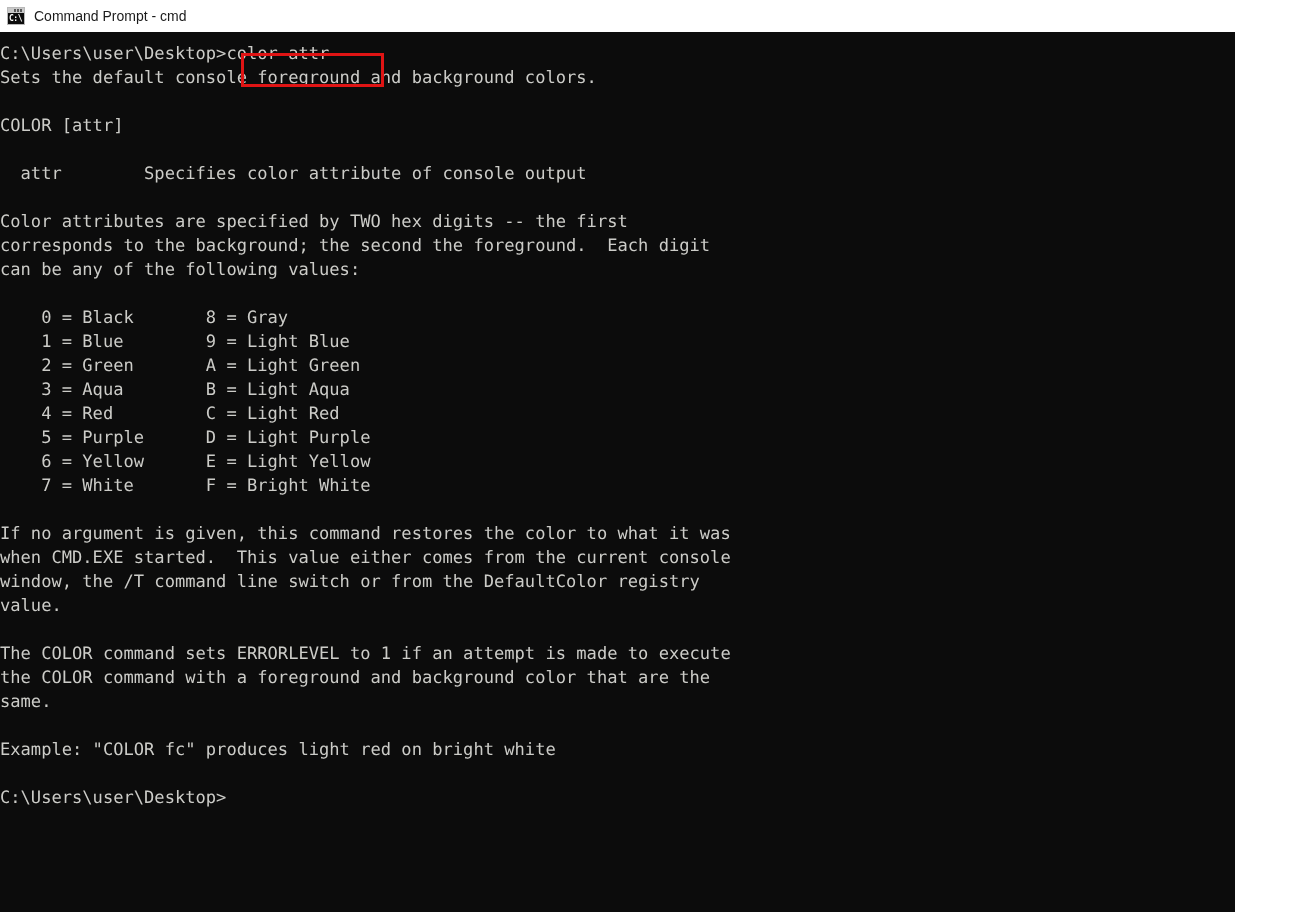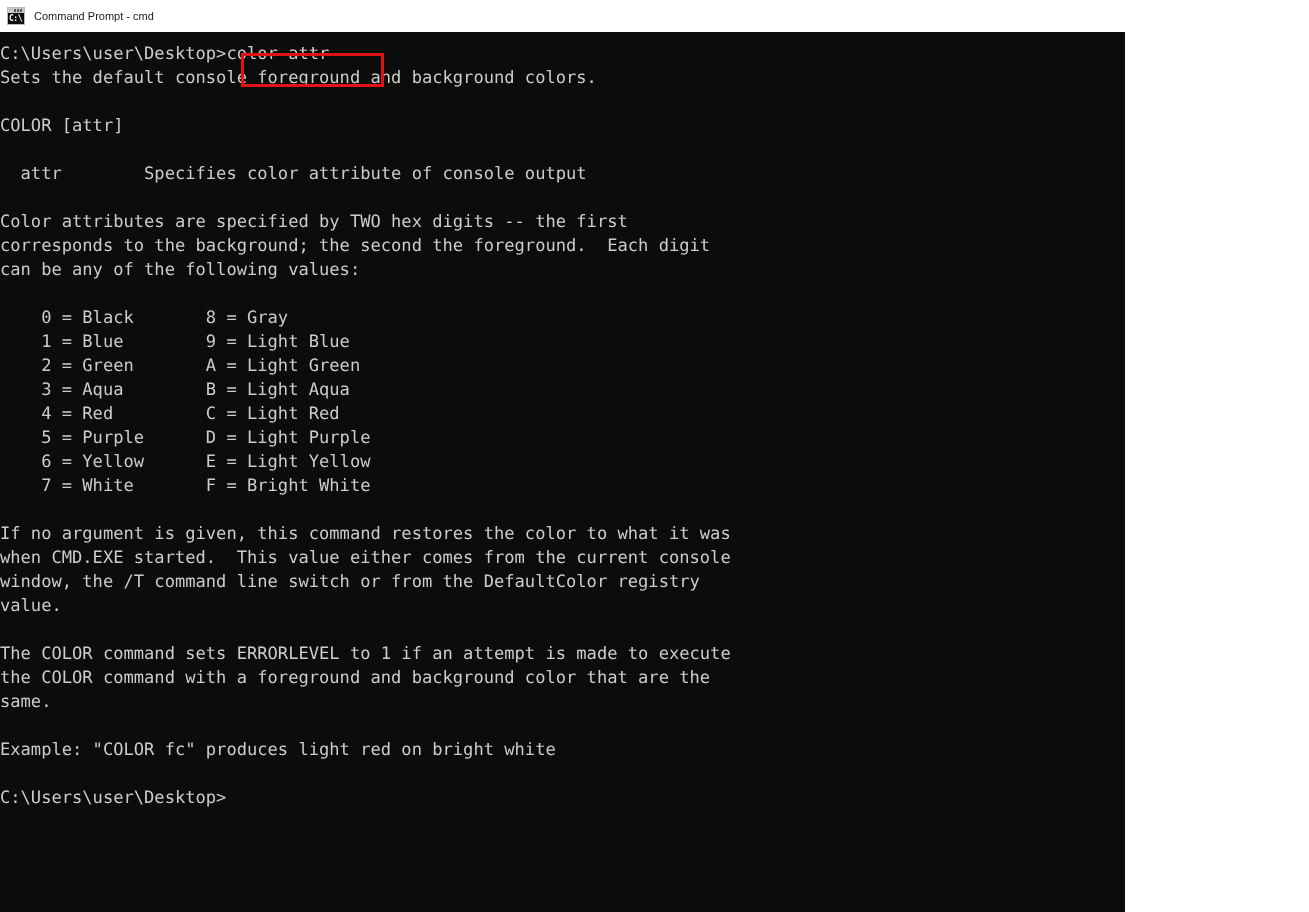--- a/index.html
+++ b/index.html
@@ -91,32 +91,32 @@
     color: #ffffff;
     font-family: "DejaVu Sans Mono", monospace;
     font-size: 8px;
     line-height: 11px;
     font-weight: bold;
     letter-spacing: -0.5px;
     white-space: nowrap;
   }
   .titlebar-title {
     font-family: "Liberation Sans", sans-serif;
-    font-size: 11px;
+    font-size: 14px;
     line-height: 20px;
     color: #1b1b1b;
     white-space: nowrap;
   }
 
   
   .console {
     position: absolute;
     left: 0;
     top: 32px;
-    width: 1125px;
+    width: 1235px;
     height: 880px;
     background: #0c0c0c;
     overflow: hidden;
   }
   .console-text {
     position: absolute;
     left: 0px;
     top: 10px;
     margin: 0;
     padding: 0;

